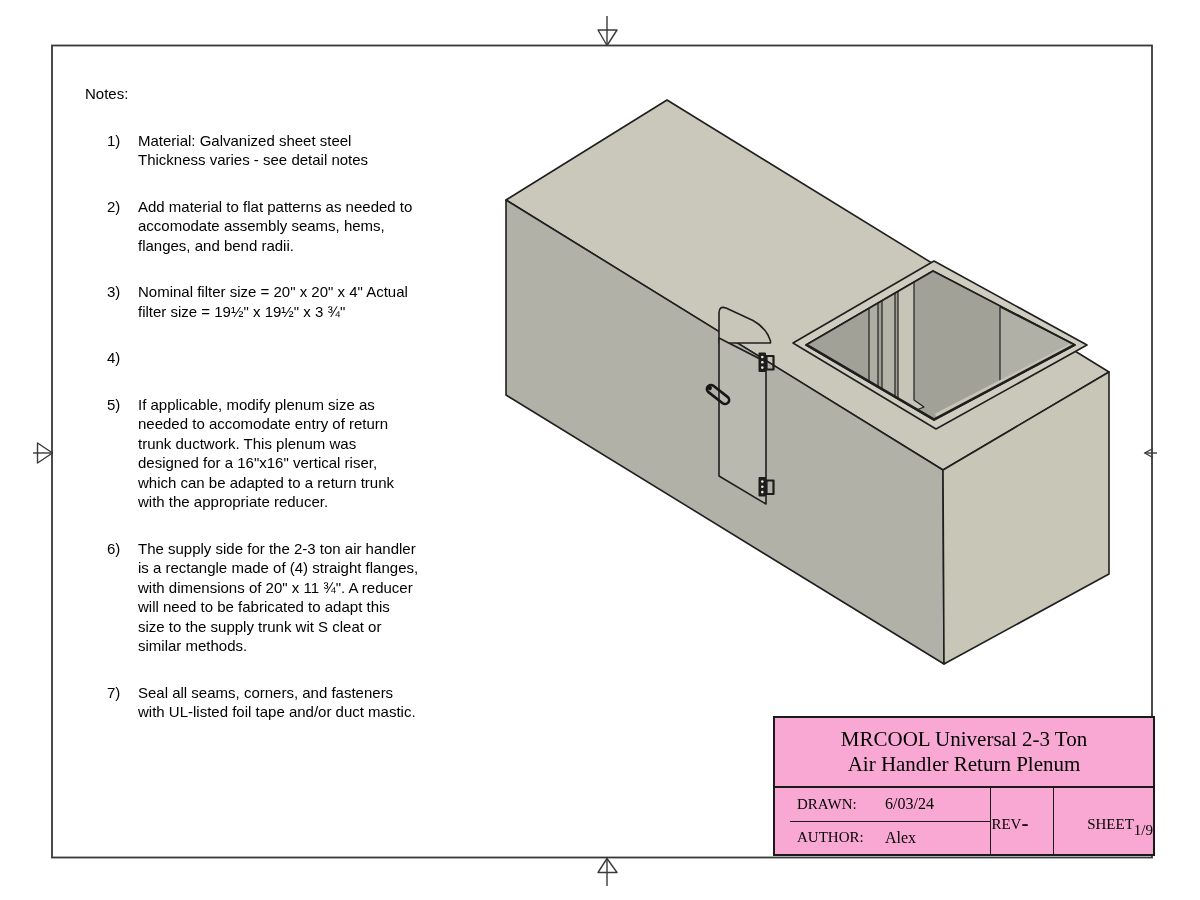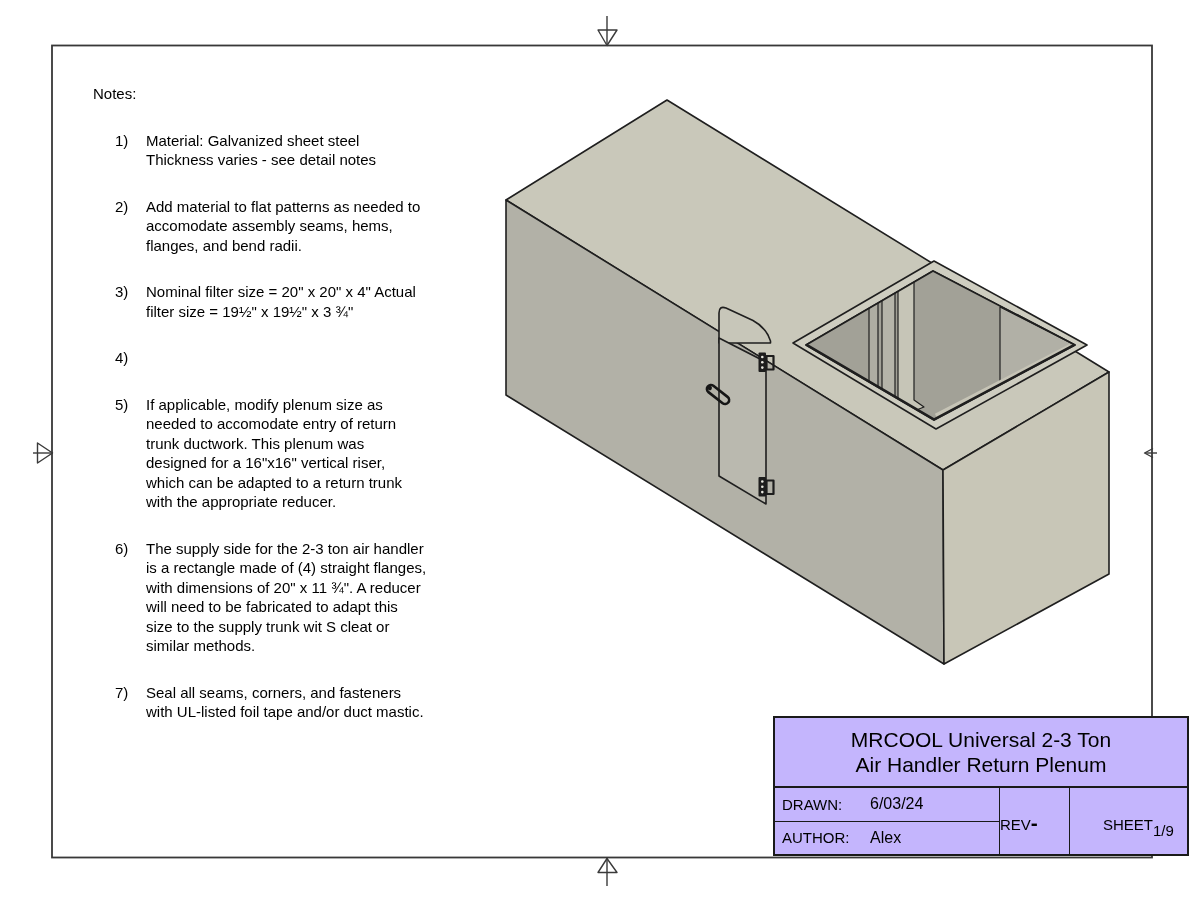--- a/index.html
+++ b/index.html
@@ -9,41 +9,41 @@
     position:relative;
     overflow:hidden;
     font-family:"Liberation Sans", sans-serif;
     color:#000;
   }
   
   #drawing-svg { position:absolute; left:0; top:0; }
 
   
   .notes {
-    position:absolute; left:93px; top:84px; width:420px;
+    position:absolute; left:85px; top:84px; width:420px;
     font-size:15px; line-height:19.5px;
   }
   .notes-heading { margin-bottom:0; }
   .note { display:flex; margin-top:27px; }
   .note:first-of-type { margin-top:19px; }
   .note-num  { margin-left:22px; width:31px; flex:none; }
   .note-text { white-space:pre-line; }
 
   
   .title-block {
-    position:absolute; left:773px; top:716px; width:416px; height:140px;
-    border:2px solid #1a1a1a; box-sizing:border-box; background:#c4b5fd;
+    position:absolute; left:773px; top:716px; width:382px; height:140px;
+    border:2px solid #1a1a1a; box-sizing:border-box; background:#f9a8d4;font-family:Liberation Serif, serif;
   }
   .tb-title {
     height:70px; box-sizing:border-box; border-bottom:2px solid #1a1a1a;
     display:flex; flex-direction:column; justify-content:center; align-items:center;
     font-size:21px; line-height:25px;
   }
   .tb-bottom { display:flex; height:66px; }
-  .tb-left { width:224px; box-sizing:border-box; display:flex; flex-direction:column; }
+  .tb-left { width:224px; box-sizing:border-box; display:flex; flex-direction:column;margin-left:15px; }
   .tb-row  { flex:1; display:flex; align-items:center; padding-left:7px; font-size:15px; }
   .tb-row.first { border-bottom:1.5px solid #1a1a1a; }
   .tb-label { width:88px; flex:none; }
   .tb-value { font-size:16px; }
   .tb-col {
     box-sizing:border-box; border-left:1.5px solid #1a1a1a;
     text-align:center; display:flex; flex-direction:row; align-items:center;
   }
   .tb-rev { width:70px; }
   .tb-sheet { flex:1;padding-left:33px; }

